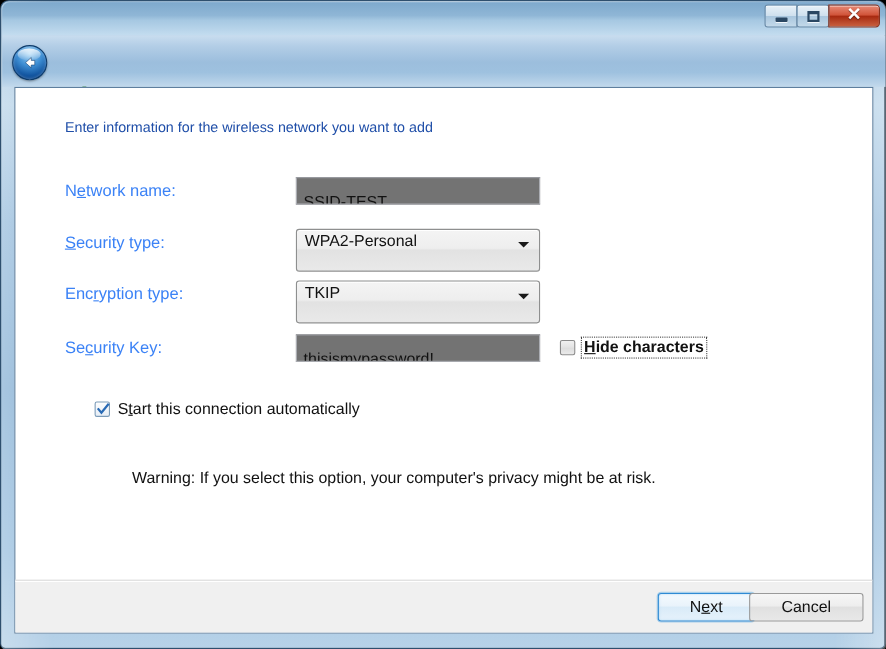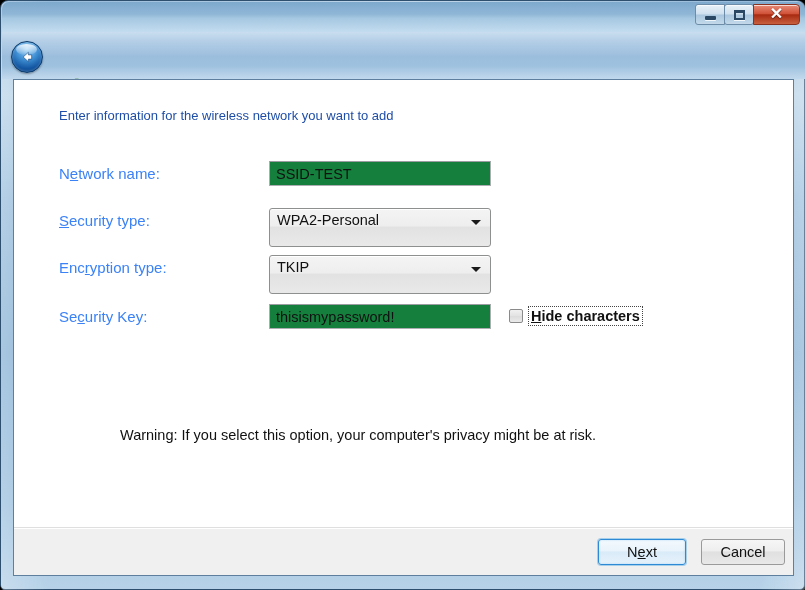--- a/index.html
+++ b/index.html
@@ -202,26 +202,26 @@
   }
   .field-label u { text-decoration: underline; }
 
   .text-input {
     position: absolute;
     left: 210px;
     top: 0;
     width: 222px;
     height: 25px;
     box-sizing: border-box;
-    background: #15803d;
+    background: #737373;
     border: 1px solid #abadb3;
     border-top-color: #9a9ca1;
     font-size: 14.5px;
     color: #111;
-    padding: 2px 0 0 6px;
+    padding: 12px 0 0 6px;
     line-height: 21px;
     white-space: nowrap;
     overflow: hidden;
   }
 
   .combo {
     position: absolute;
     left: 210px;
     top: 0;
     width: 222px;
@@ -325,21 +325,21 @@
   .dlg-button u { text-decoration: underline; }
   #btn-next {
     right: 107px;
     width: 88px;
     border: 1px solid #2e8ad4;
     box-shadow: 0 0 0 1px rgba(110,180,230,0.55), inset 0 0 2px rgba(150,205,240,0.8);
     background: linear-gradient(to bottom, #f4fafe 0%, #e9f3fb 45%, #d9ebf8 50%, #e6f2fb 100%);
   }
   #btn-cancel {
     right: 8px;
-    width: 84px;
+    width: 104px;
   }
 </style>
 </head>
 <body>
 
 <div id="window-frame">
   <div id="frame-sheen"></div>
 
   <div id="titlebar">
     <div id="window-buttons">
@@ -401,20 +401,28 @@
     <div class="form-row" style="top:224px;">
       <div class="field-label"><span>Se</span><u>c</u><span>urity Key:</span></div>
       <div class="text-input">thisismypassword!</div>
     </div>
 
     <div class="cb-row" style="left:495px; top:228px;">
       <span class="checkbox"></span>
       <span class="cb-label focus-ring"><u>H</u><span>ide characters</span></span>
     </div>
 
+    <div class="cb-row" style="left:72px; top:284px;">
+      <span class="checkbox checked">
+        <svg width="12" height="12" viewBox="0 0 12 12">
+          <path d="M1.5 6 L4.2 9.2 L10.2 1.8" fill="none" stroke="#2a6bb5" stroke-width="2" stroke-linecap="square" stroke-linejoin="miter"></path>
+        </svg>
+      </span>
+      <span class="cb-label"><span>S</span><u>t</u><span>art this connection automatically</span></span>
+    </div>
 
 
     <div id="warning-text" style="top:347px;">Warning: If you select this option, your computer's privacy might be at risk.</div>
 
     <div id="footer">
       <div class="dlg-button" id="btn-next">
           <span>N</span>
           <u>e</u>
           <span>xt</span>
         </div>

